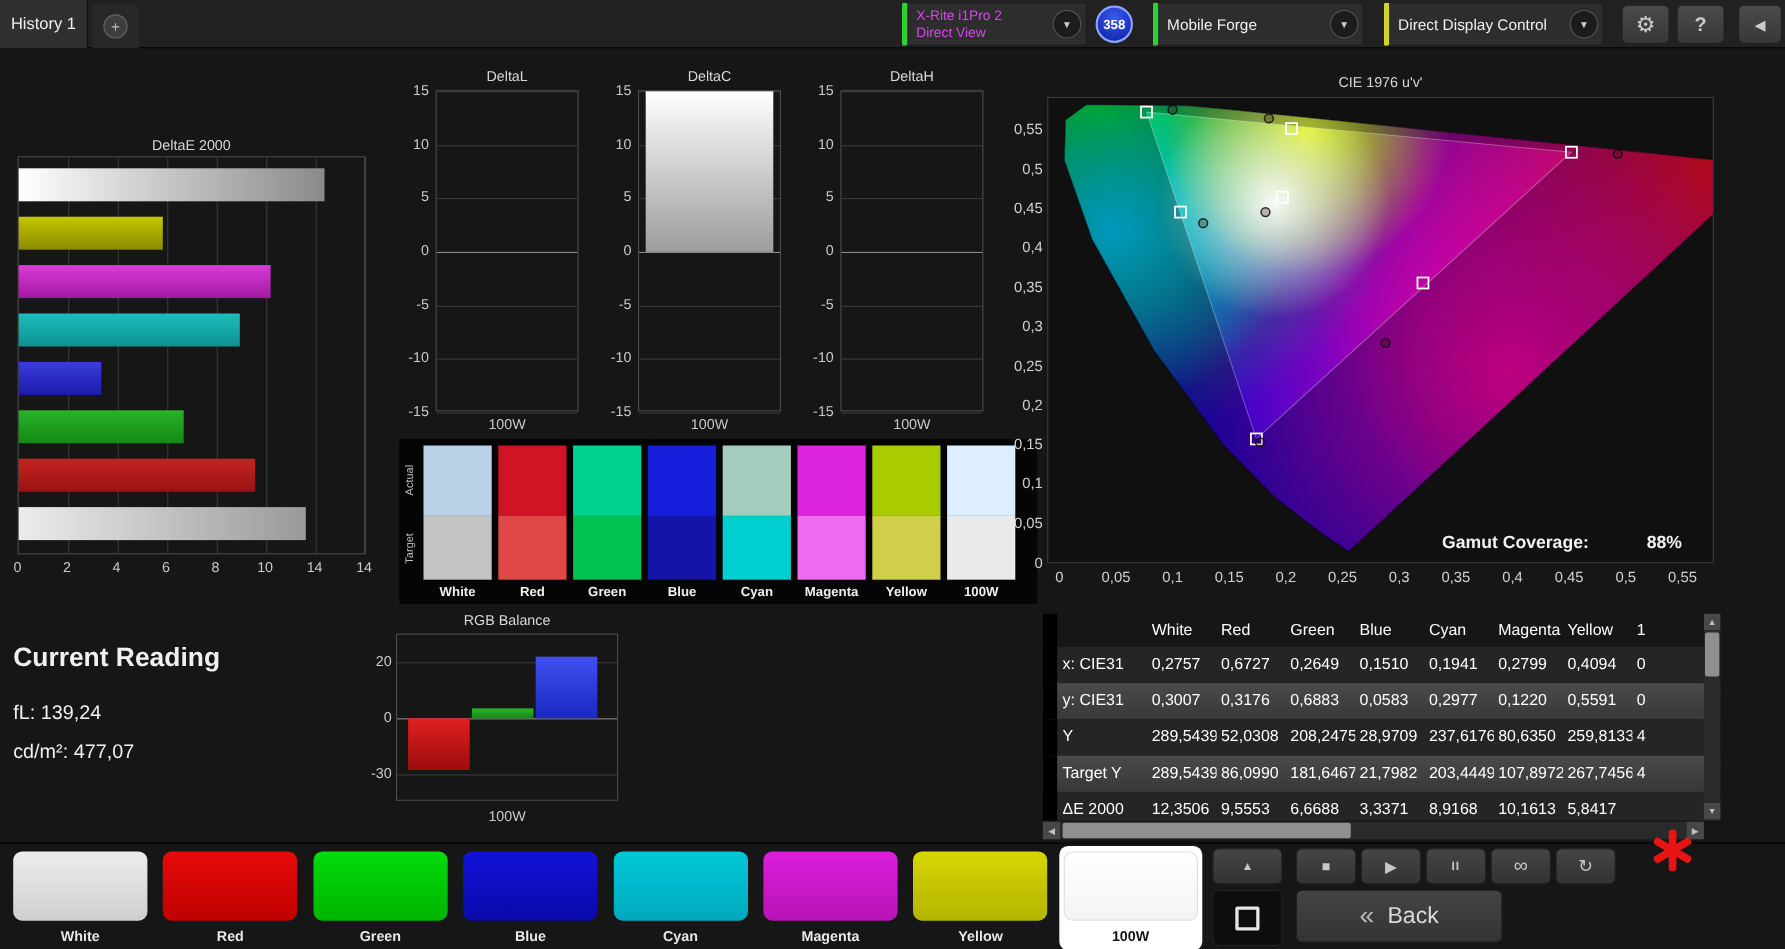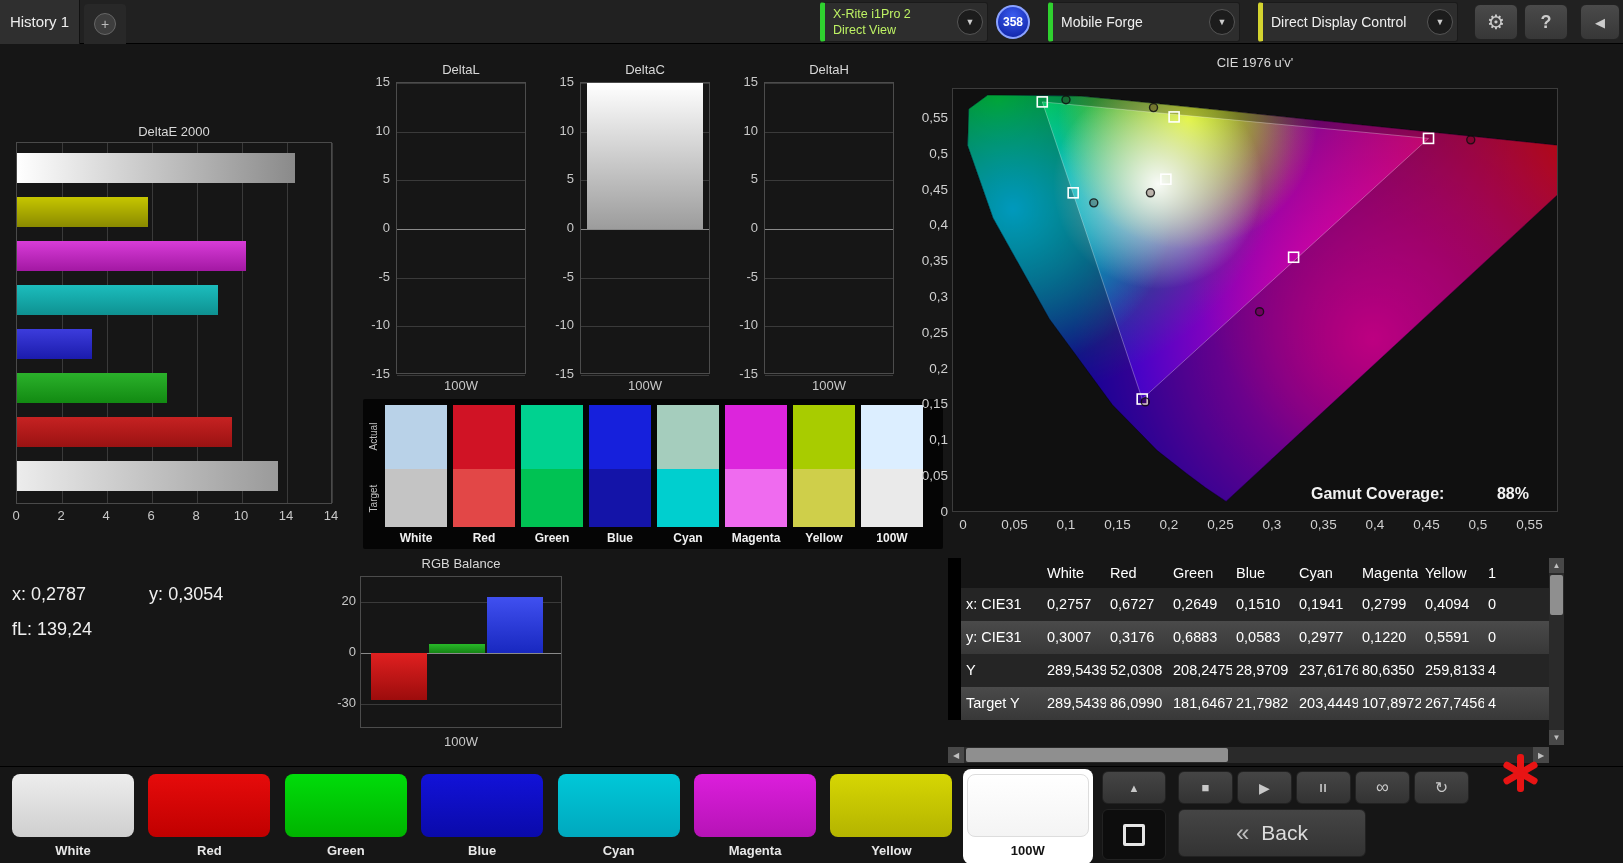--- a/index.html
+++ b/index.html
@@ -8,21 +8,21 @@
 
 
 #topbar{position:absolute;left:0;top:0;width:1623px;height:44px;background:#212121;border-bottom:1px solid #000}
 .tab{position:absolute;left:0;top:0;width:80px;height:44px;background:#2f2f2f;color:#eee;font-size:15px;line-height:44px;text-align:center;border-right:1px solid #111}
 .addtab{position:absolute;left:84px;top:4px;width:42px;height:40px;background:#282828;border-radius:4px 4px 0 0;display:flex;align-items:center;justify-content:center}
 .plus{width:22px;height:22px;border-radius:50%;background:#3e3e3e;border:1px solid #666;color:#bbb;font-size:14px;line-height:20px;text-align:center}
 .dd{position:absolute;top:2px;height:40px;background:#2d2d2d;border:1px solid #1a1a1a;border-left:5px solid #2fd12f;border-radius:3px;display:flex;align-items:center;justify-content:space-between;padding:0 4px 0 8px}
 .dd-meter{left:820px;width:168px}
 .dd-source{left:1048px;width:192px}
 .dd-display{left:1258px;width:200px;border-left-color:#d3d32f}
-.ddtext{font-size:12.5px;line-height:1.3;color:#bef264;white-space:nowrap}
+.ddtext{font-size:12.5px;line-height:1.3;color:#d946ef;white-space:nowrap}
 .ddone{font-size:14px;color:#f0f0f0;white-space:nowrap}
 .ddbtn{width:26px;height:26px;border-radius:50%;background:#1c1c1c;border:1px solid #555;color:#ccc;font-size:9px;display:flex;align-items:center;justify-content:center;flex:none;margin-left:6px}
 .badge{position:absolute;left:996px;top:5px;width:34px;height:34px;border-radius:50%;background:radial-gradient(circle at 50% 30%,#3a5cf0,#0a1c9e);border:2px solid #8aa2ff;color:#fff;font-size:12px;font-weight:bold;display:flex;align-items:center;justify-content:center}
 .sqbtn{position:absolute;top:4px;width:44px;height:36px;background:linear-gradient(180deg,#4a4a4a,#373737);border:1px solid #222;border-radius:6px;color:#ccc;display:flex;align-items:center;justify-content:center;font-size:18px}
 #btn-settings{left:1474px;font-size:20px}
 #btn-help{left:1524px;font-weight:bold}
 #btn-collapse{left:1580px;width:40px;font-size:13px}
 
 
 .ptitle{font-size:13px;color:#d8d8d8;text-align:center}
@@ -55,21 +55,21 @@
 #rot-actual{top:32px}#rot-target{top:94px}
 #swatch-cols{position:absolute;left:22px;top:6px;height:140px}
 .swcol{position:absolute;top:0;width:62px}
 .sw{width:62px}
 .swa{height:64px}
 .swt{height:58px}
 .swl{margin-top:4px;text-align:center;font-size:12px;font-weight:bold;color:#f0f0f0}
 
 
 #cie76{position:absolute;left:915px;top:55px;width:706px;height:500px}
-#cie76 .ptitle{position:absolute;top:0;left:37px;width:606px}
+#cie76 .ptitle{position:absolute;top:12px;left:37px;width:606px}
 #cie76-plot{position:absolute;left:37px;top:33px;width:606px;height:424px;border:1px solid #3c3c3c;overflow:hidden;background:#101010}
 #cie76-ylabels{position:absolute;left:0;top:0;width:34px;height:100%}
 #cie76-xlabels{position:absolute;left:0;top:462px;width:706px;height:18px}
 .cyt{position:absolute;left:0;width:33px;text-align:right;font-size:13.5px;color:#d0d0d0}
 .cxt{position:absolute;top:0;width:40px;text-align:center;font-size:13.5px;color:#d0d0d0}
 #coverage{position:absolute;left:358px;top:396px;width:218px;display:flex;justify-content:space-between;font-size:16px;font-weight:bold;color:#f2f2f2}
 .tmark{fill:none;stroke:#fff;stroke-width:1.6}
 .mmark{fill:rgba(60,0,0,.25);stroke:rgba(15,15,15,.85);stroke-width:1.4}
 
 
@@ -415,29 +415,28 @@
         <div class="cxt" style="left: 337px;">0,3</div>
         <div class="cxt" style="left: 388.5px;">0,35</div>
         <div class="cxt" style="left: 440px;">0,4</div>
         <div class="cxt" style="left: 491.5px;">0,45</div>
         <div class="cxt" style="left: 543px;">0,5</div>
         <div class="cxt" style="left: 594.5px;">0,55</div>
       </div>
   </section>
 
   <section id="reading">
-    <div class="rrow">
-      <span>x:</span>
-      <span>0,2787</span>
-      <span class="gap">y:</span>
-      <span>0,3054</span>
-    </div>
+    <h2>Current Reading</h2>
     <div class="rrow">
       <span>fL:</span>
       <span>139,24</span>
+    </div>
+    <div class="rrow">
+      <span>cd/m²:</span>
+      <span>477,07</span>
     </div>
   </section>
 
   <section id="rgbbal">
     <div class="ptitle">RGB Balance</div>
     <div id="rgb-plot">
         <div class="gh" style="top: 25px;"></div>
         <div class="gh zero" style="top: 76px;"></div>
         <div class="gh" style="top: 127px;"></div>
         <div class="rbar" style="left: 10px; height: 47.175px; top: 76px; background: linear-gradient(rgb(224, 32, 32), rgb(156, 12, 12));"></div>
@@ -505,20 +504,32 @@
         <div class="rl">Target Y</div>
         <div class="rc">289,5439</div>
         <div class="rc">86,0990</div>
         <div class="rc">181,6467</div>
         <div class="rc">21,7982</div>
         <div class="rc">203,4449</div>
         <div class="rc">107,8972</div>
         <div class="rc">267,7456</div>
         <div class="rc">4</div>
       </div>
+      <div class="trow">
+        <div class="gut"></div>
+        <div class="rl">ΔE 2000</div>
+        <div class="rc">12,3506</div>
+        <div class="rc">9,5553</div>
+        <div class="rc">6,6688</div>
+        <div class="rc">3,3371</div>
+        <div class="rc">8,9168</div>
+        <div class="rc">10,1613</div>
+        <div class="rc">5,8417</div>
+        <div class="rc"></div>
+      </div>
     </div>
 
   <div id="hscroll">
     <div class="sarrow">
         <span>◀</span>
       </div>
     <div class="strack">
         <div class="sthumb"></div>
       </div>
     <div class="sarrow">

